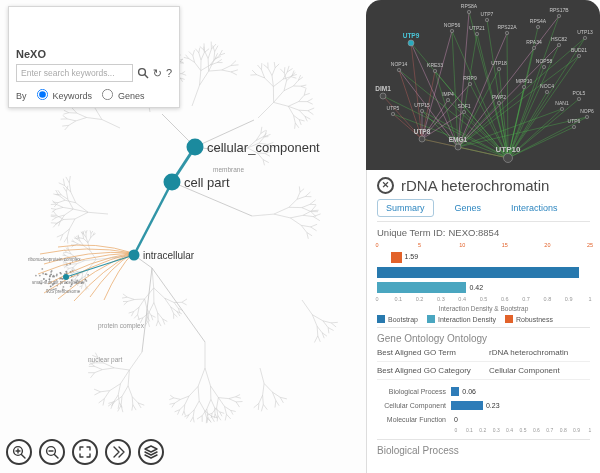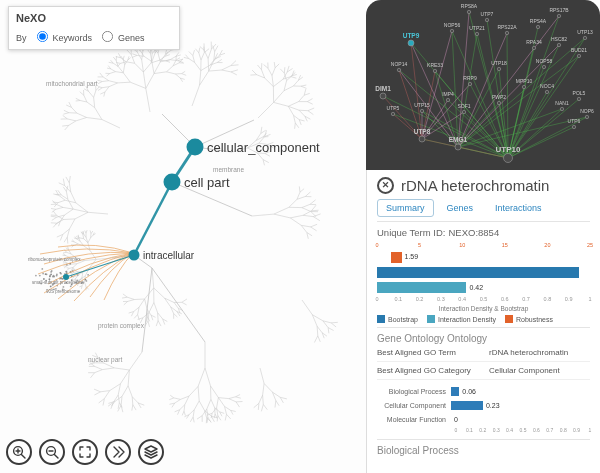--- a/index.html
+++ b/index.html
@@ -7,21 +7,21 @@
   .app { position: relative; width: 600px; height: 473px; background:#fff; overflow: hidden;
          font-family: "Liberation Sans", sans-serif; }
 
   
   .tree-pane { position:absolute; left:0; top:0; width:366px; height:473px; background:#fdfdfd; }
   .tree-pane svg { display:block; }
 
   .search-panel { position:absolute; left:8px; top:6px; width:172px; background:#fff;
                   border:1px solid #d6d6d6; box-shadow:0 1px 4px rgba(0,0,0,.18);
                   padding:5px 7px 6px; z-index:5; }
-  .sp-title { font-size:11px; font-weight:bold; color:#444; margin-bottom:4px; }
+  .sp-title { font-size:11px; font-weight:bold; color:#444; margin-bottom:4px;margin-top:36px; }
   .sp-row { display:flex; align-items:center; }
   .sp-row input[type=text] { flex:1; min-width:0; font-size:8.5px; padding:3px 4px; border:1px solid #ccc;
                   color:#333; font-family:"Liberation Sans",sans-serif; }
   .sp-row input::placeholder { color:#aaa; }
   .sp-icon { margin-left:4px; color:#555; font-size:11px; line-height:1; cursor:pointer; display:flex; align-items:center; }
   .sp-row2 { display:flex; align-items:flex-end; font-size:9px; color:#555; margin-top:6px; gap:3px; }
   .sp-row2 input[type=radio]{ transform:scale(.85); margin:0 1px 0 6px; }
 
   .zoom-controls { position:absolute; left:6px; bottom:8px; display:flex; gap:7px; z-index:5; }
   .zoom-btn { width:26px; height:26px; border-radius:50%; border:2px solid #3a3a3a; background:#fff;
@@ -32,21 +32,21 @@
   .network-pane { position:absolute; left:366px; top:0; width:234px; height:186px; background:#3c3c3c;border-radius:15px; }
 
   
   .details-pane { position:absolute; left:366px; top:170px; width:234px; height:303px; background:#fff;
                   border-left:1px solid #ddd; padding:7px 10px 4px; overflow:hidden; }
   .dp-header { display:flex; align-items:center; gap:7px; margin-bottom:5px; }
   .close-btn { width:17px; height:17px; min-width:17px; border-radius:50%; border:2px solid #4a4a4a;
                color:#4a4a4a; background:#fff; font-size:9px; font-weight:bold; line-height:1;
                display:flex; align-items:center; justify-content:center; cursor:pointer; }
   .dp-title { font-size:15px; color:#4a4a4a; font-weight:400; white-space:nowrap; }
-  .tabs { display:flex; align-items:center; gap:4px; margin-bottom:4px; }
+  .tabs { display:flex; align-items:center; gap:12px; margin-bottom:4px; }
   .tab { font-size:9px; color:#2f87c0; padding:3px 8px; cursor:pointer; border:1px solid transparent; }
   .tab.active { border:1px solid #a9c9de; border-radius:3px; }
   .divider { border:none; border-top:1px solid #e4e4e4; margin:3px 0; }
   .term-id { font-size:9.5px; color:#666; margin:5px 0 4px; }
   .term-id span { margin-right:3px; }
   .rob-title { font-size:9px; color:#888; text-align:center; margin-bottom:1px; }
 
   #rob-chart { position:relative; }
   .rob-axis { position:relative; height:8px; }
   .rob-axis span { position:absolute; top:0; transform:translateX(-50%); font-size:5.5px; }
@@ -183,20 +183,31 @@
         <text x="207" y="152" font-size="13" fill="#383838">cellular_component</text>
         <circle cx="172" cy="182" r="8.5" fill="#1b8a9e"></circle>
         <text x="184" y="187" font-size="13" fill="#383838">cell part</text>
         <circle cx="134" cy="255" r="5.5" fill="#1b8a9e"></circle>
         <text x="143" y="259" font-size="10" fill="#383838">intracellular</text>
         <circle cx="66" cy="277" r="3" fill="#1b8a9e"></circle>
       </svg>
 
     <div class="search-panel">
       <div class="sp-title">NeXO</div>
+      <div class="sp-row">
+        <input type="text" placeholder="Enter search keywords..." style="">
+        <span class="sp-icon">
+          <svg width="12" height="12" viewBox="0 0 12 12" fill="none" stroke="#555" stroke-width="1.4">
+            <circle cx="5" cy="5" r="3.4"></circle>
+              <line x1="7.6" y1="7.6" x2="11" y2="11"></line>
+          </svg>
+        </span>
+        <span class="sp-icon">↻</span>
+        <span class="sp-icon">?</span>
+      </div>
       <div class="sp-row2">
         <span>By</span>
         <input type="radio" name="searchBy" checked="" style="">
         <span>Keywords</span>
         <input type="radio" name="searchBy" style="">
         <span>Genes</span>
       </div>
     </div>
 
     <div class="zoom-controls">

